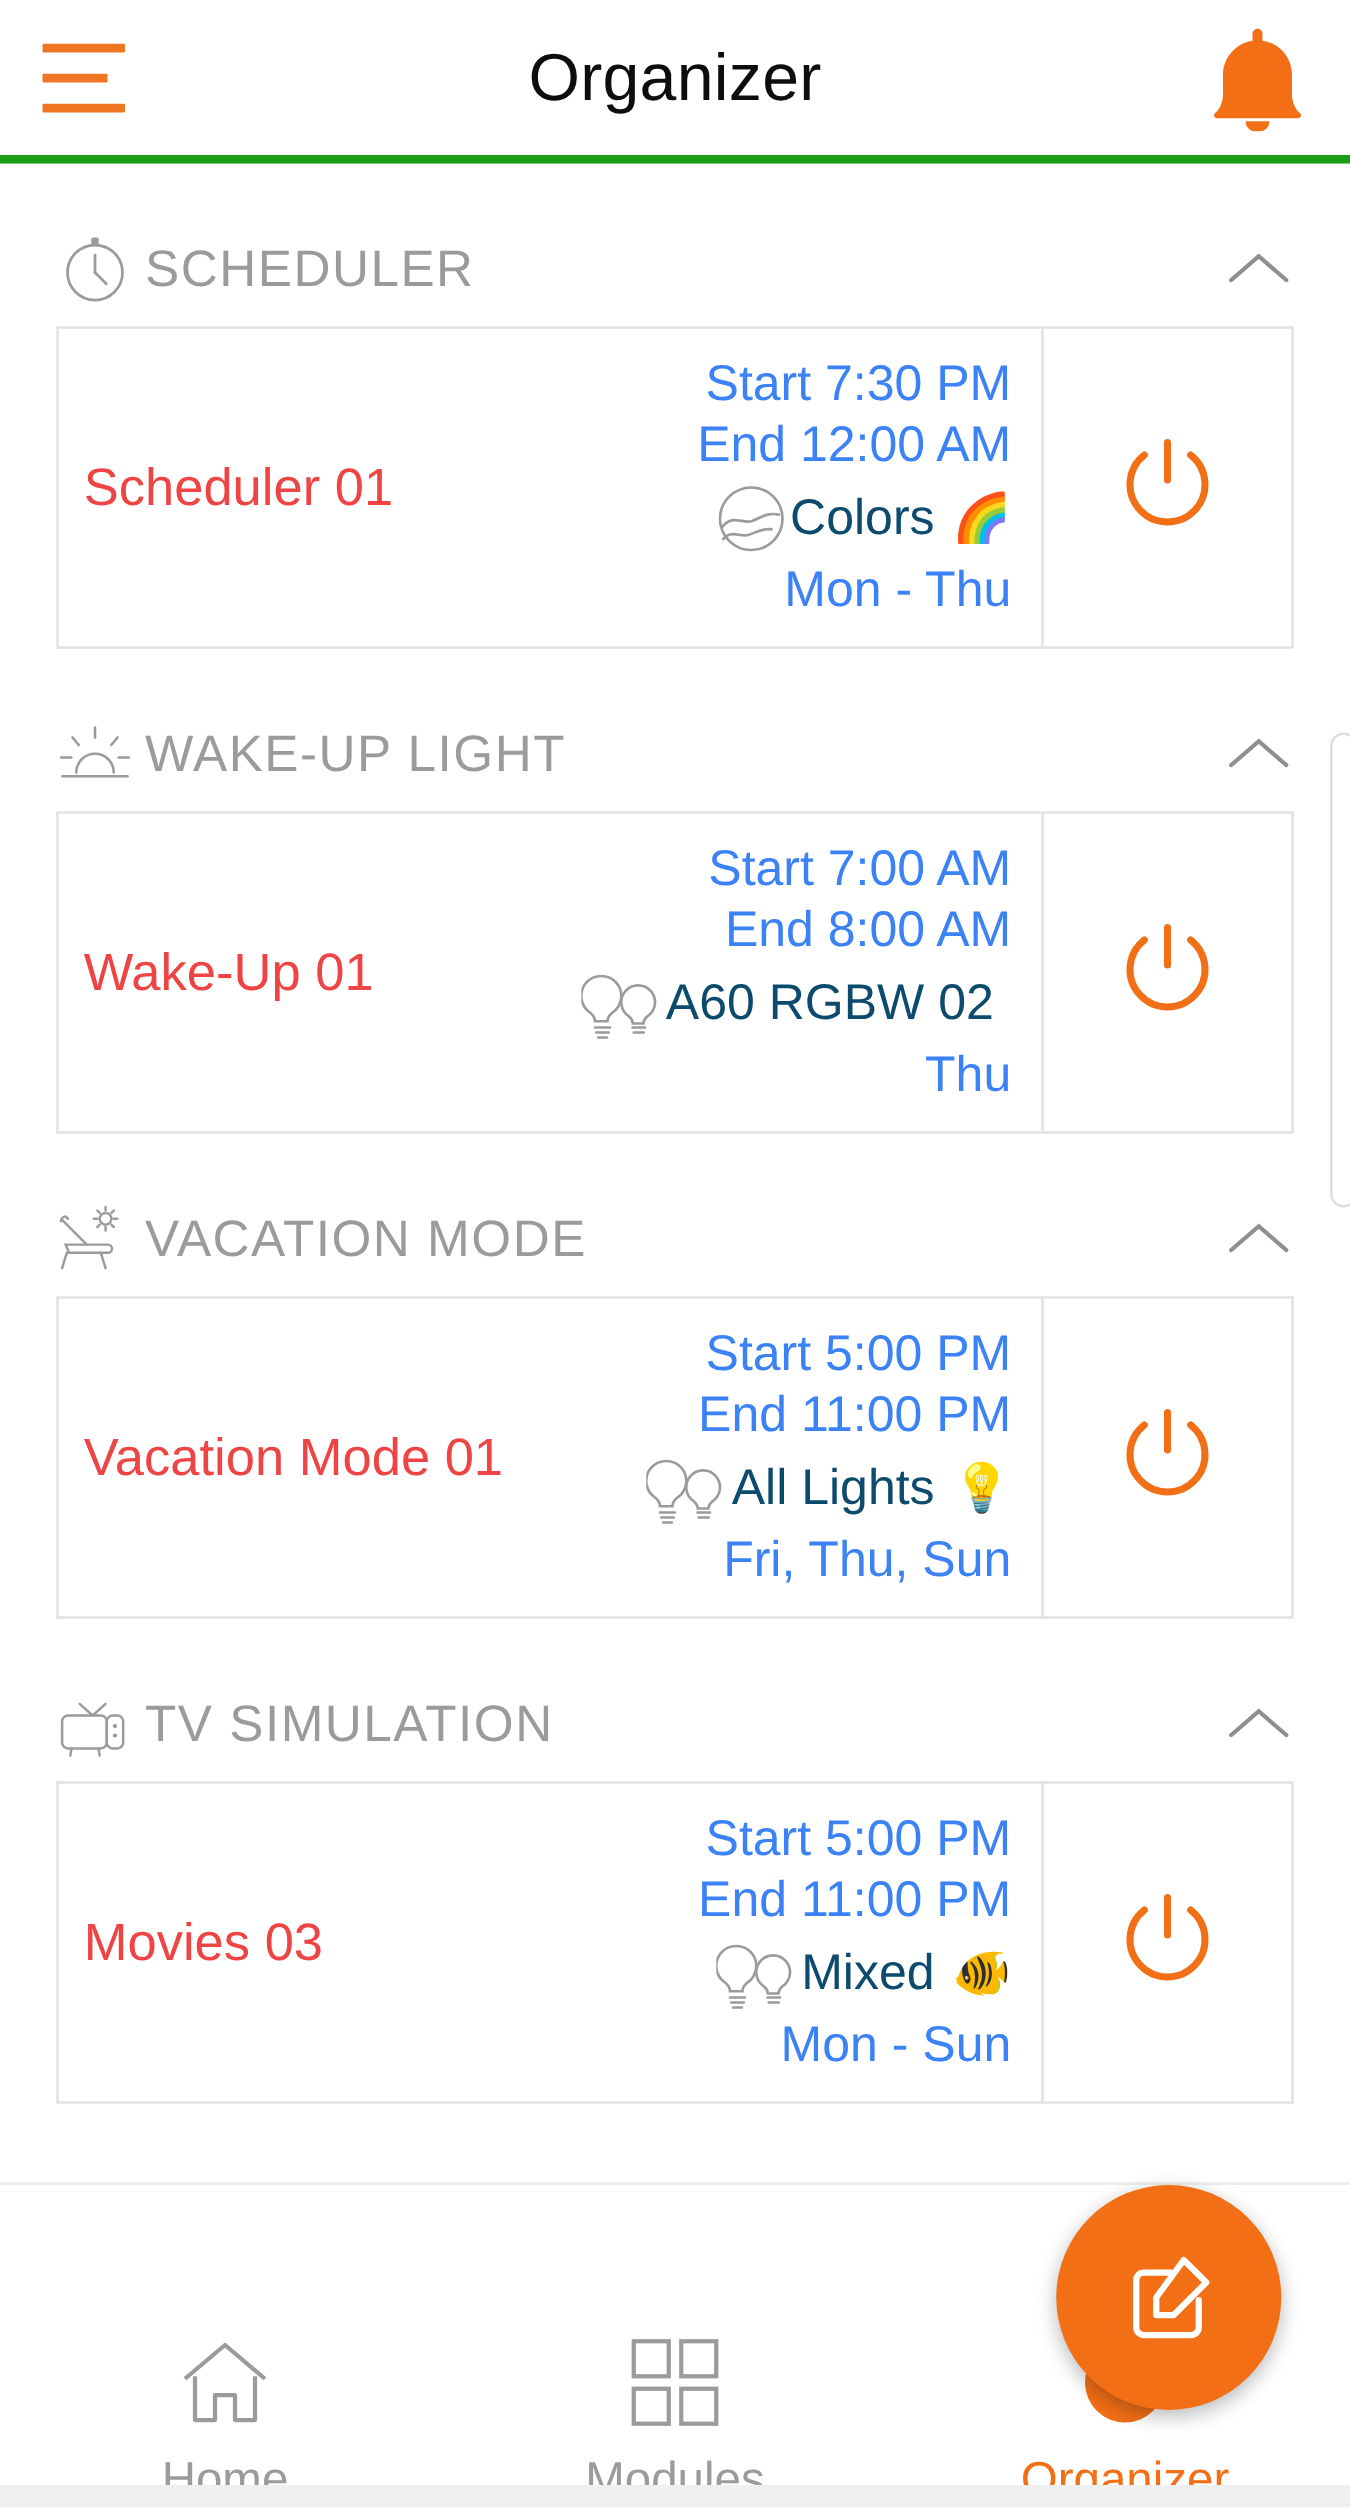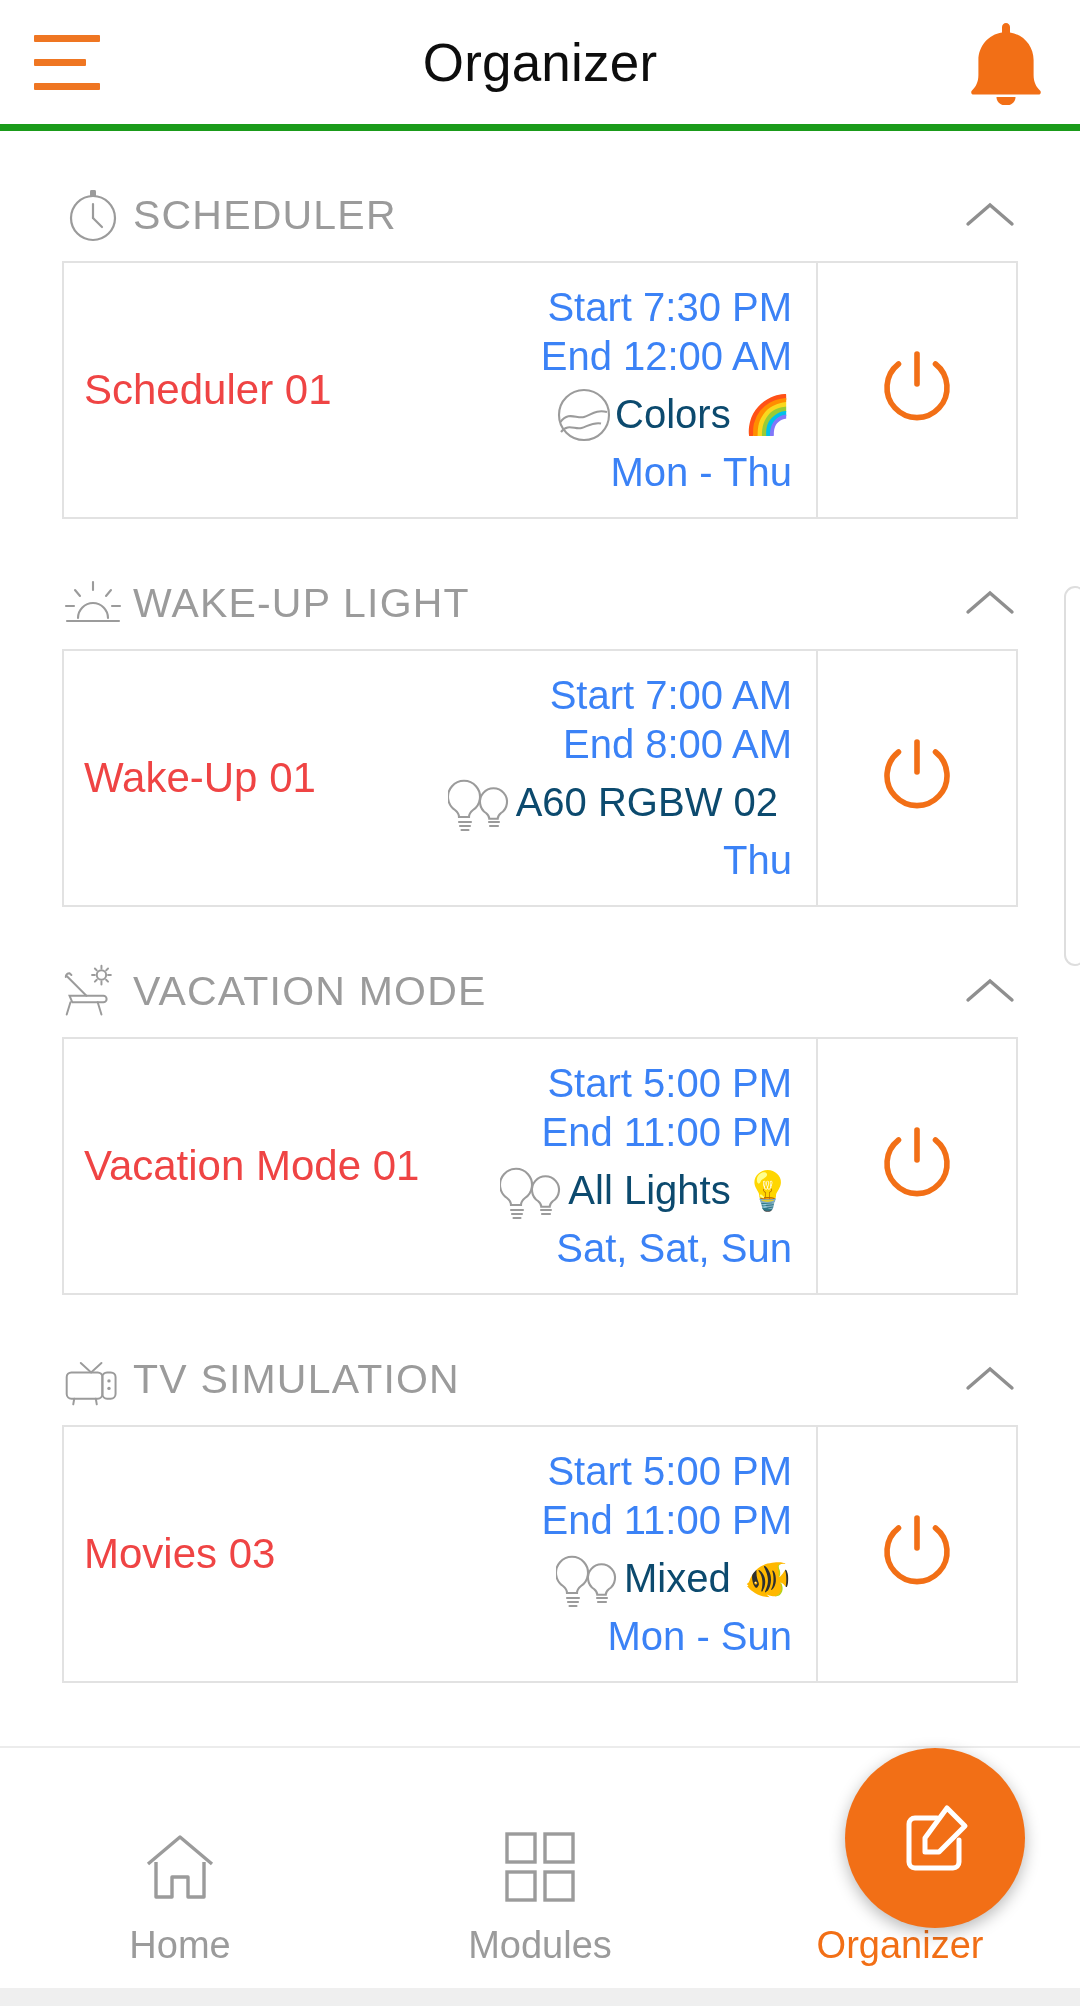--- a/index.html
+++ b/index.html
@@ -29,21 +29,21 @@
   }
   .bell{ margin-left:auto; width:80px; height:86px; position:relative; cursor:pointer; }
   .bell svg{ display:block; width:100%; height:100%; }
   .greenline{ height:7px; background:#1a9b1a; }
 
   
   .scrollarea{
     position:relative;
     height:1622px;
     background:#fff;
-    padding:0 62px;
+    padding:0 45px;
     overflow:hidden;
   }
 
   .section{ margin-top:52px; }
   .section:first-child{ margin-top:56px; }
 
   .sec-head{
     display:flex; align-items:center;
     height:64px; cursor:pointer;
   }
@@ -116,21 +116,21 @@
     cursor:pointer; z-index:30;
   }
   .fab svg{ display:block; }
 
   
   .bottomnav{
     position:absolute; left:0; bottom:0;
     width:1080px; height:260px;
     background:#fff;
     border-top:2px solid #ececec;
-    display:flex; align-items:center;
+    display:flex; align-items:flex-end;
     padding-top:36px;
   }
   .navitem{
     flex:1 1 33.33%;
     display:flex; flex-direction:column; align-items:center; gap:14px;
     cursor:pointer;
   }
   .nav-ico{ height:86px; display:flex; align-items:center; justify-content:center; }
   .nav-ico svg{ display:block; }
   .nav-lbl{ font-size:38px; color:#9b9b9b; }
@@ -290,21 +290,21 @@
               <svg width="74" height="62" viewBox="0 0 74 62" fill="none" stroke="#9b9b9b" stroke-width="2.1" stroke-linecap="round">
                 <path d="M25 38 a16 16 0 1 0-18 0 c2.5 2 4 4.5 4 7 h10 c0-2.5 1.5-5 4-7 z"></path>
                 <path d="M11 50 H23 M12 54 H22 M13.5 58 H20.5"></path>
                 <path d="M53 41 a13.5 13.5 0 1 0-15 0 c2 1.7 3.3 3.8 3.3 5.8 h8.4 c0-2 1.3-4.1 3.3-5.8 z" fill="#fff"></path>
                 <path d="M41 50 H51 M42 54 H50"></path>
               </svg>
             </span>
             <span class="dev-name">All Lights</span>
             <span class="dev-emoji">💡</span>
           </span>
-          <span class="info-line">Sat, Sat, Sun</span>
+          <span class="info-line">Fri, Thu, Sun</span>
         </span>
       </div>
       <div class="card-toggle">
         <svg width="92" height="92" viewBox="0 0 92 92" fill="none" stroke="#f26f16" stroke-width="5.6" stroke-linecap="round">
           <path d="M46 10 V40"></path>
           <path d="M27.5 20 A30 30 0 1 0 64.5 20"></path>
         </svg>
       </div>
     </div>
   </div>

